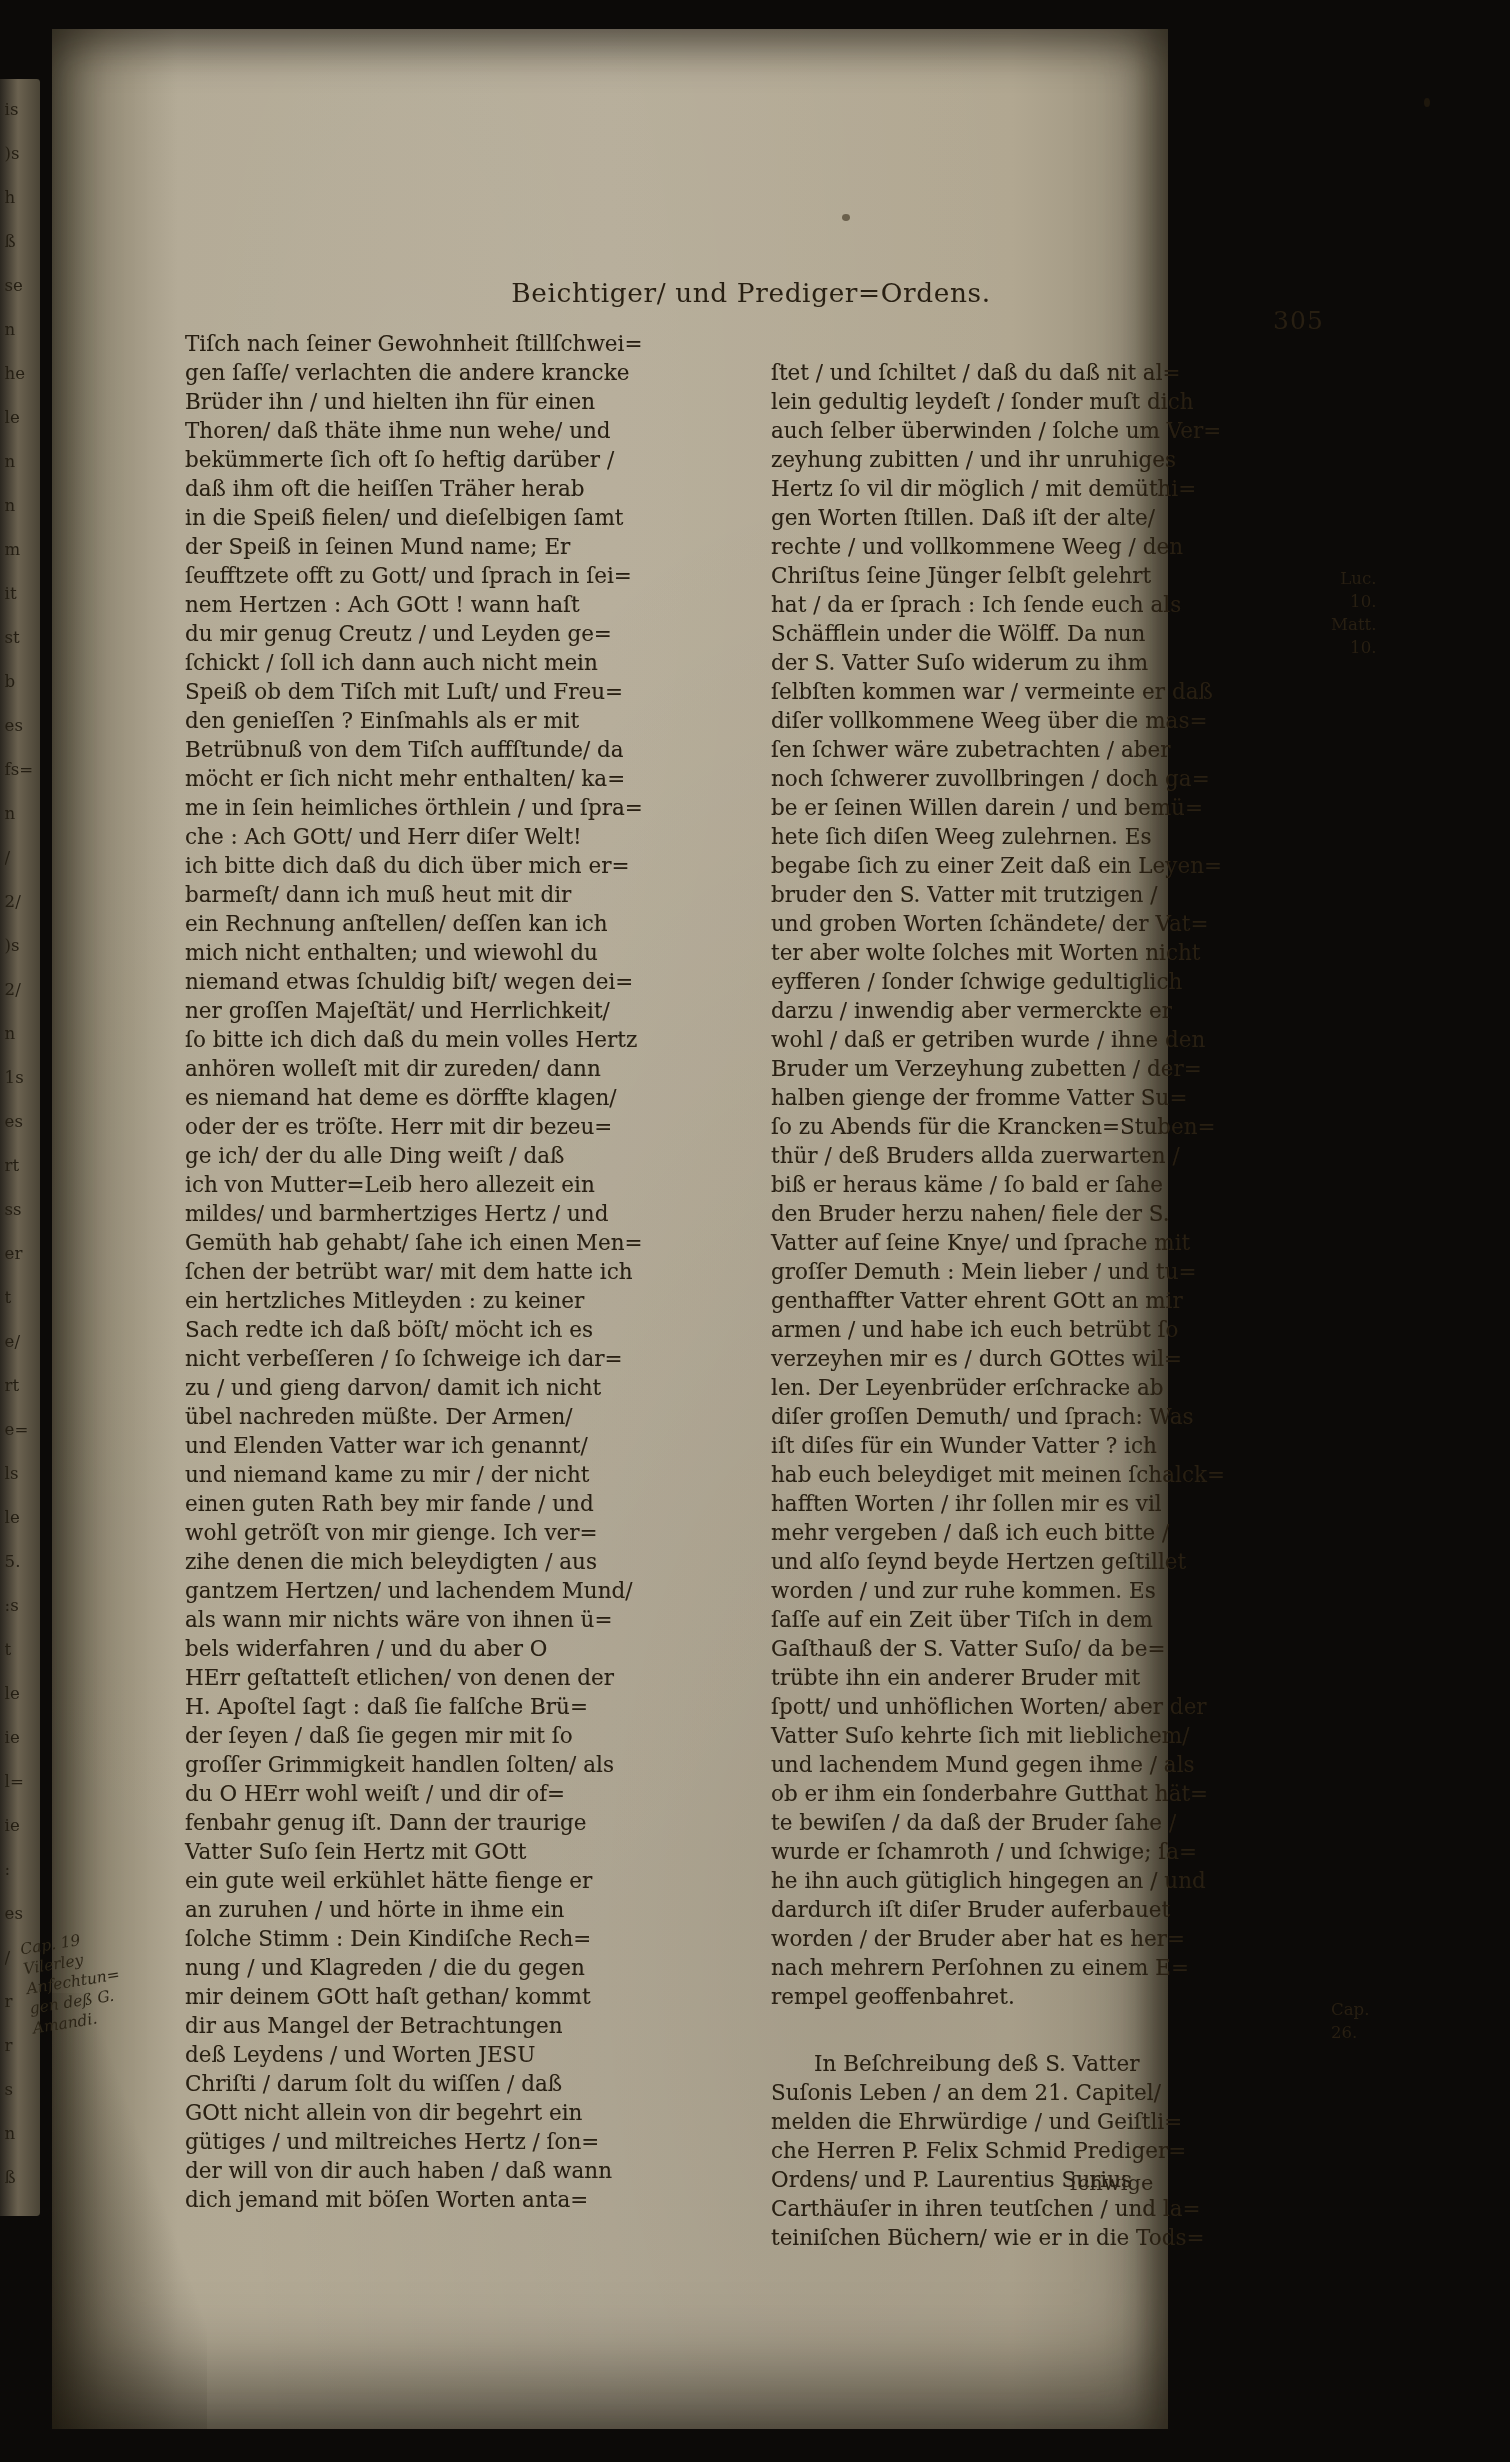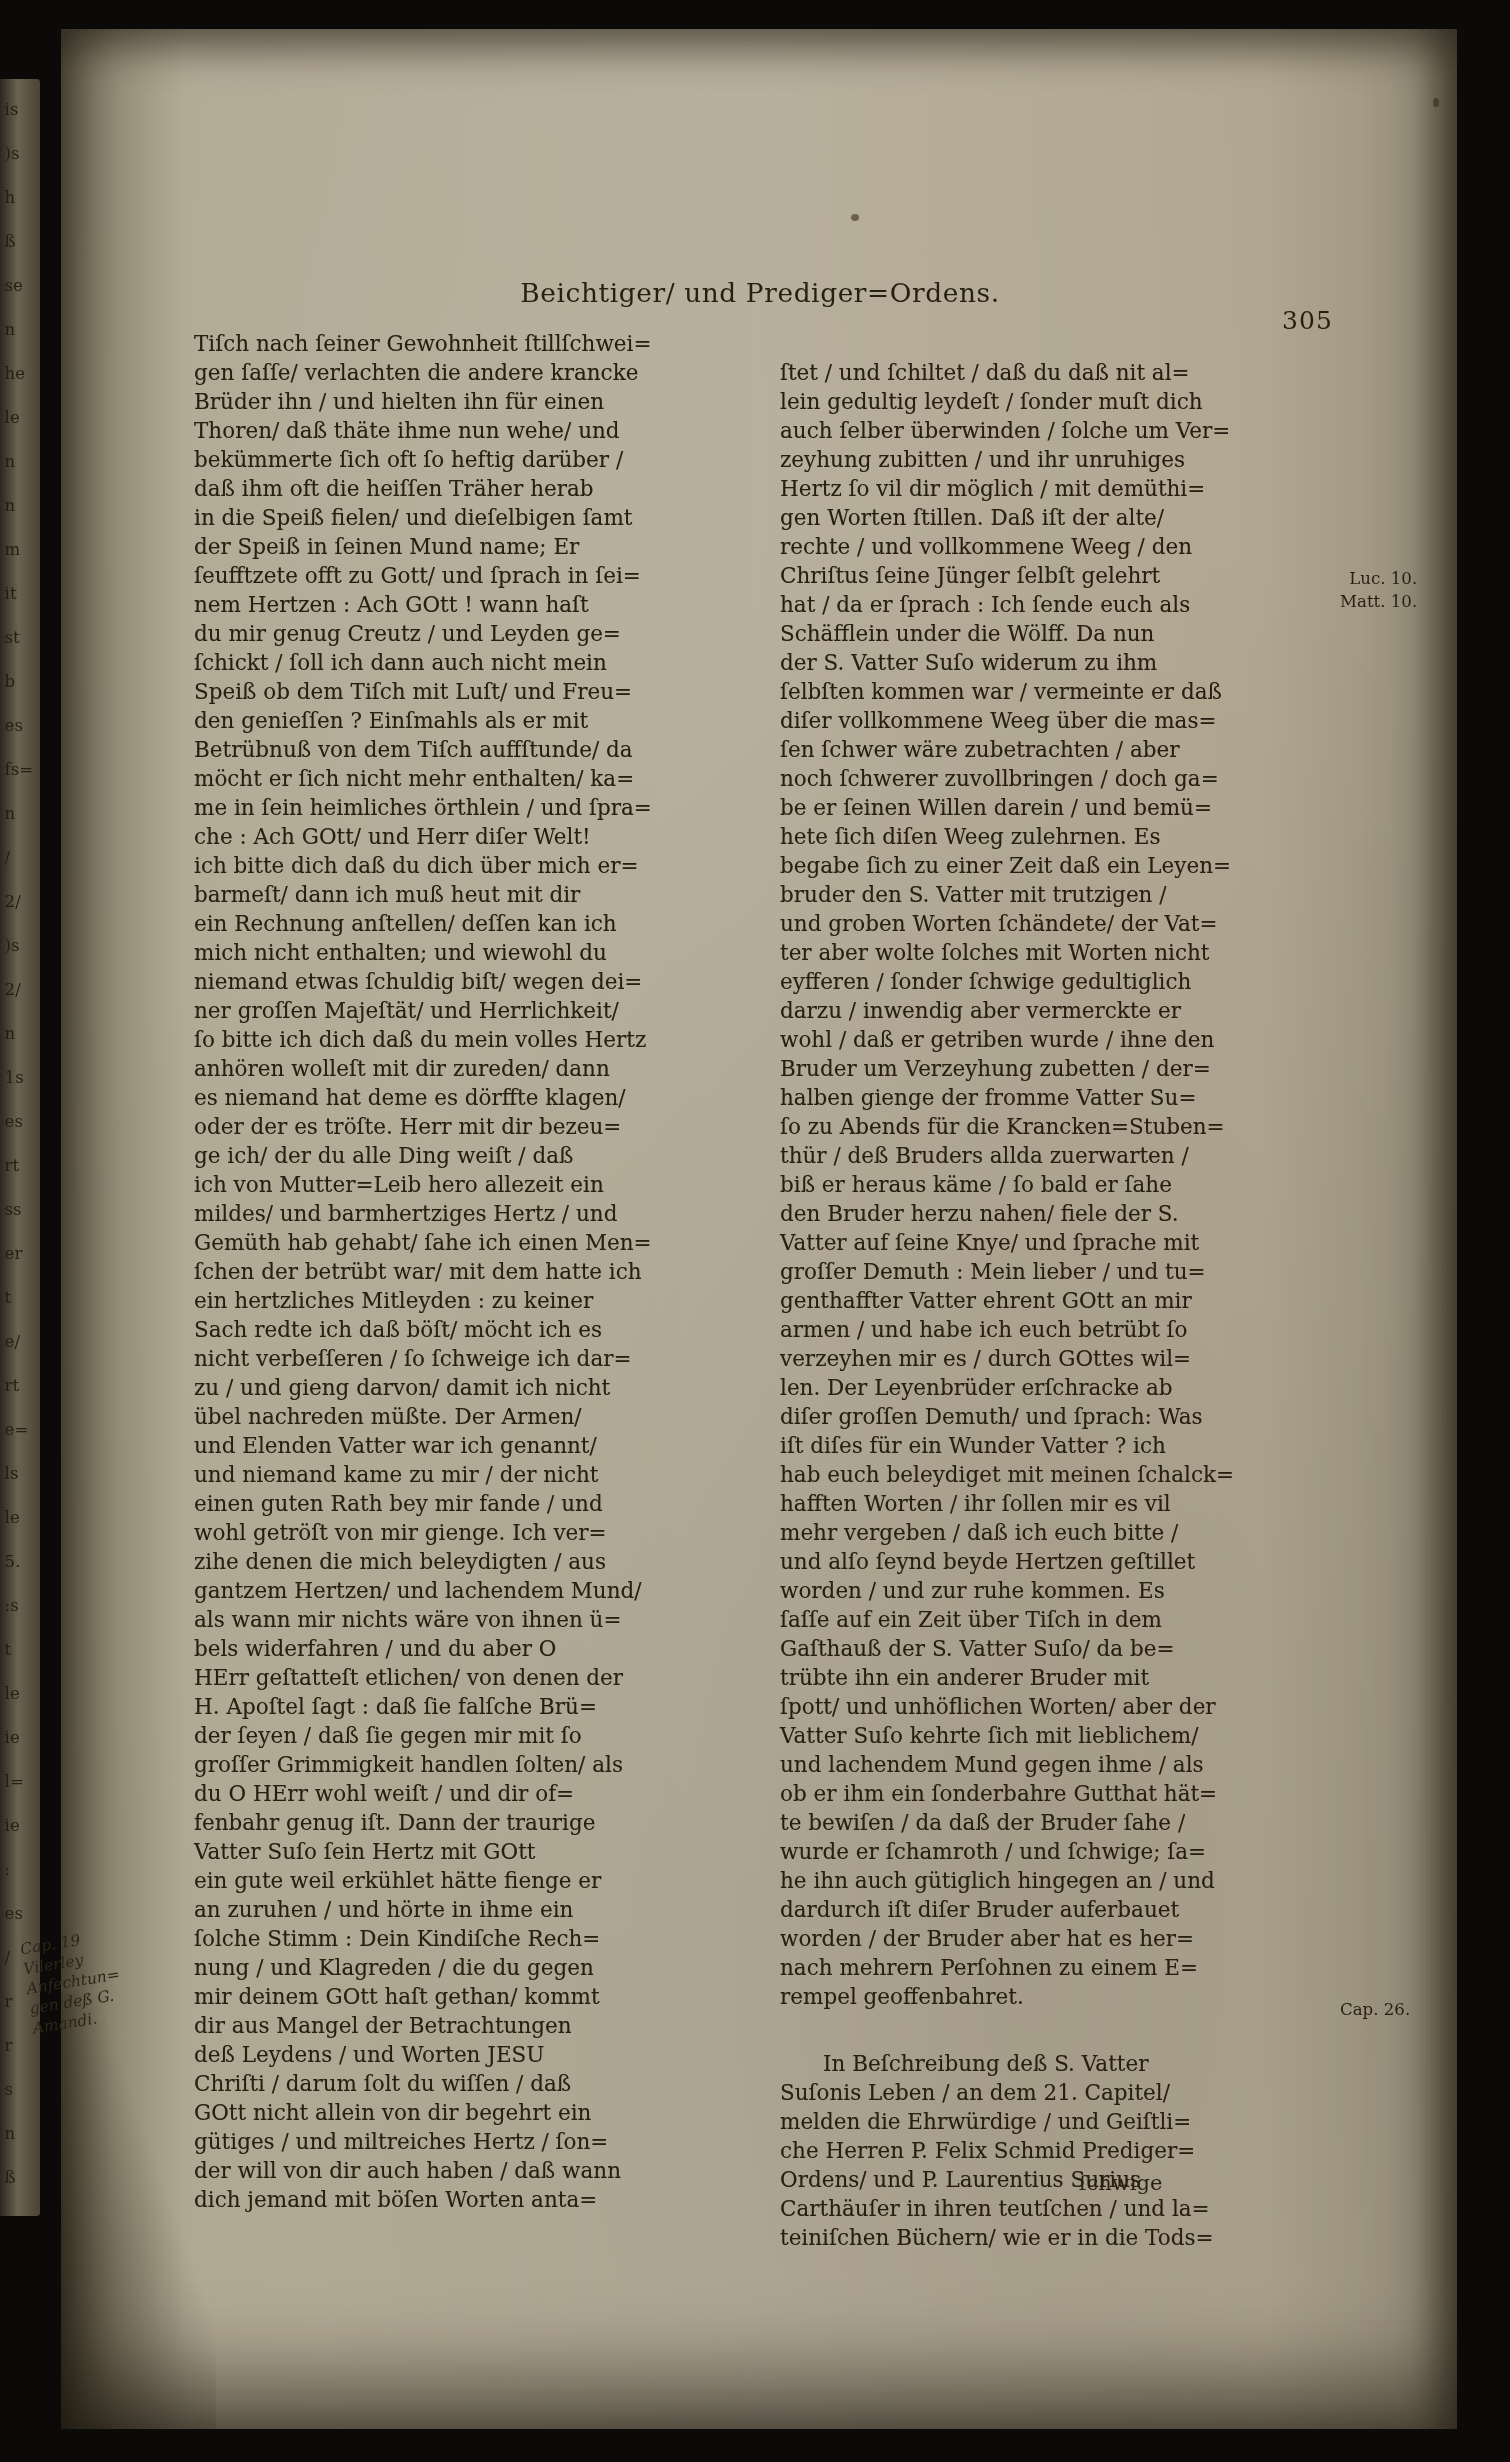--- a/index.html
+++ b/index.html
@@ -14,21 +14,21 @@
     background:linear-gradient(90deg,#2b2720 0%,#6b6250 45%,#4a4436 100%);
     border-radius:0 3.4px 3.4px 0;
   }
   .prev-edge .frags{
     position:absolute;top:9px;left:4.6px;width:33px;
     font-size:16.6px;line-height:44px;color:#241e13;
     white-space:pre-line;overflow:hidden;height:2101px;
   }
   
   .page{
-    position:absolute;left:61px;top:29px;width:1396px;height:2400px;
+    position:absolute;left:52px;top:29px;width:1116px;height:2400px;
     background:
       radial-gradient(ellipse at 32% 18%, rgba(255,255,255,0.06), transparent 60%),
       radial-gradient(ellipse at 70% 80%, rgba(0,0,0,0.08), transparent 55%),
       linear-gradient(90deg,#6e6753 0px,#968d77 55px,#b1a893 126px,#b5ac98 50%,#b1a791 86%,#9c937e 97%,#877e69 100%),
       #b2a994;
     box-shadow:
       inset 0 19.5px 40px rgba(18,14,6,0.45),
       inset 0 -52px 80px rgba(18,14,6,0.50),
       inset -19.5px 0 40px rgba(18,14,6,0.28);
     text-decoration: underline;

